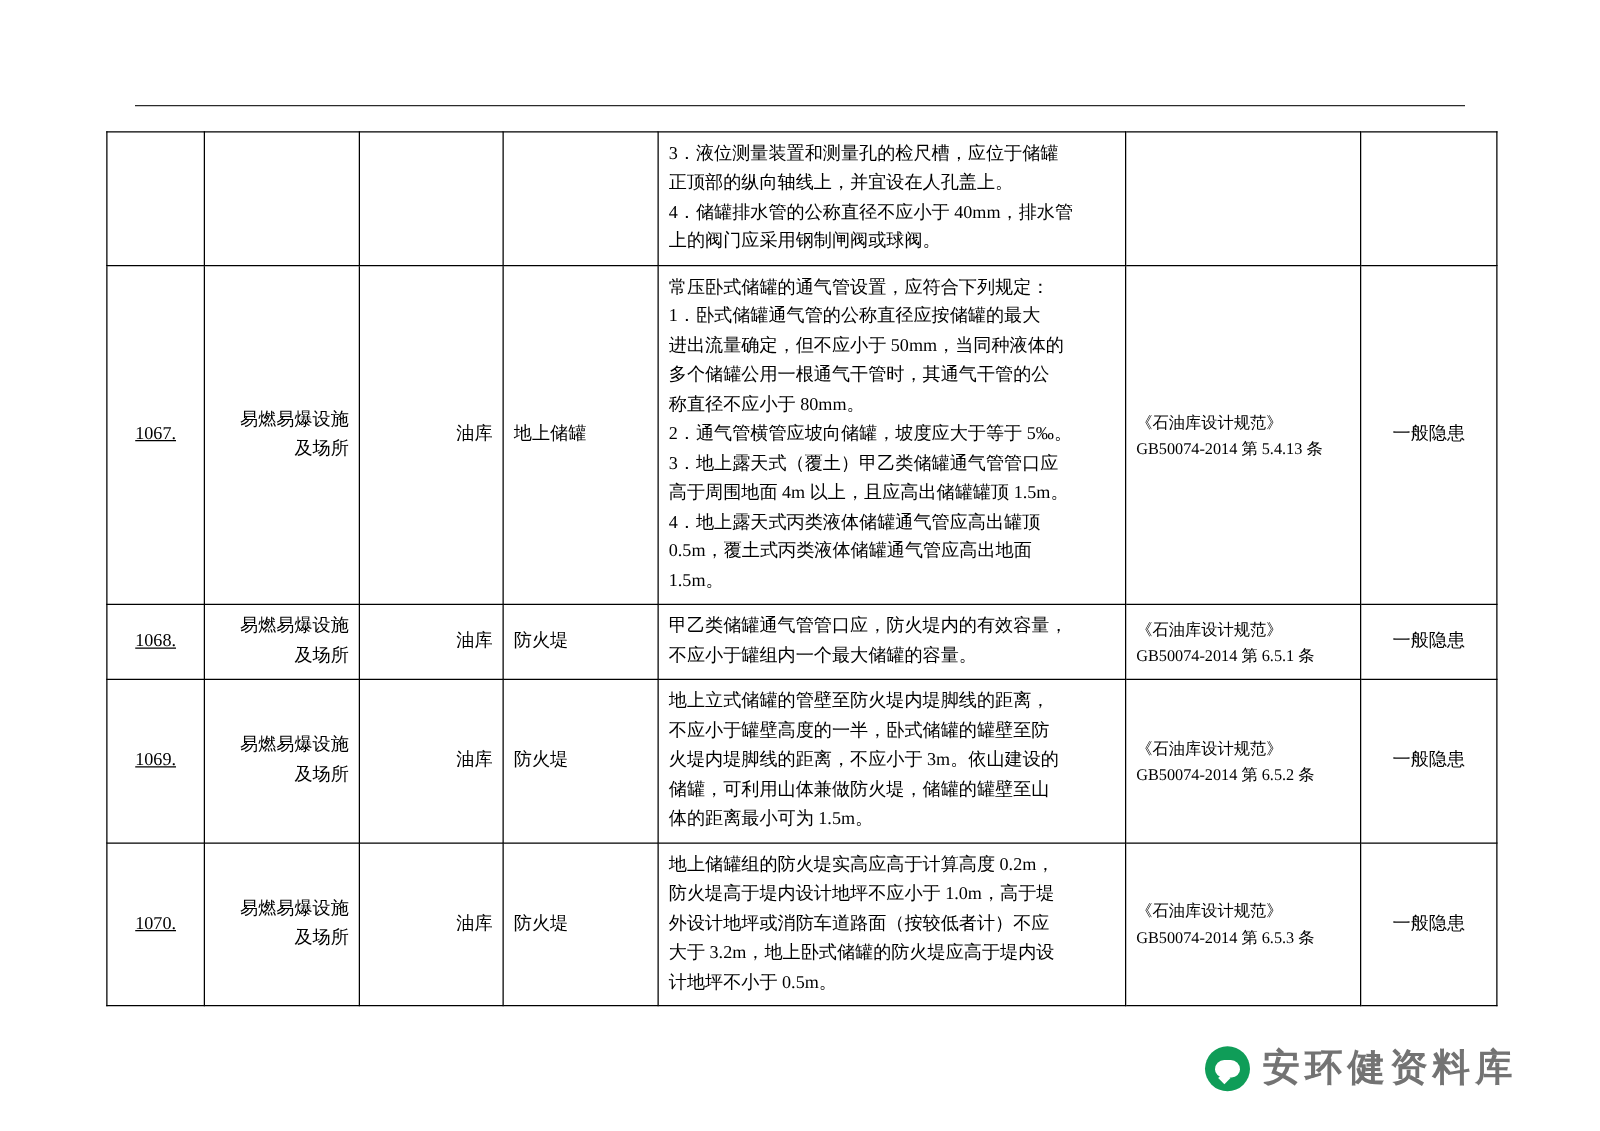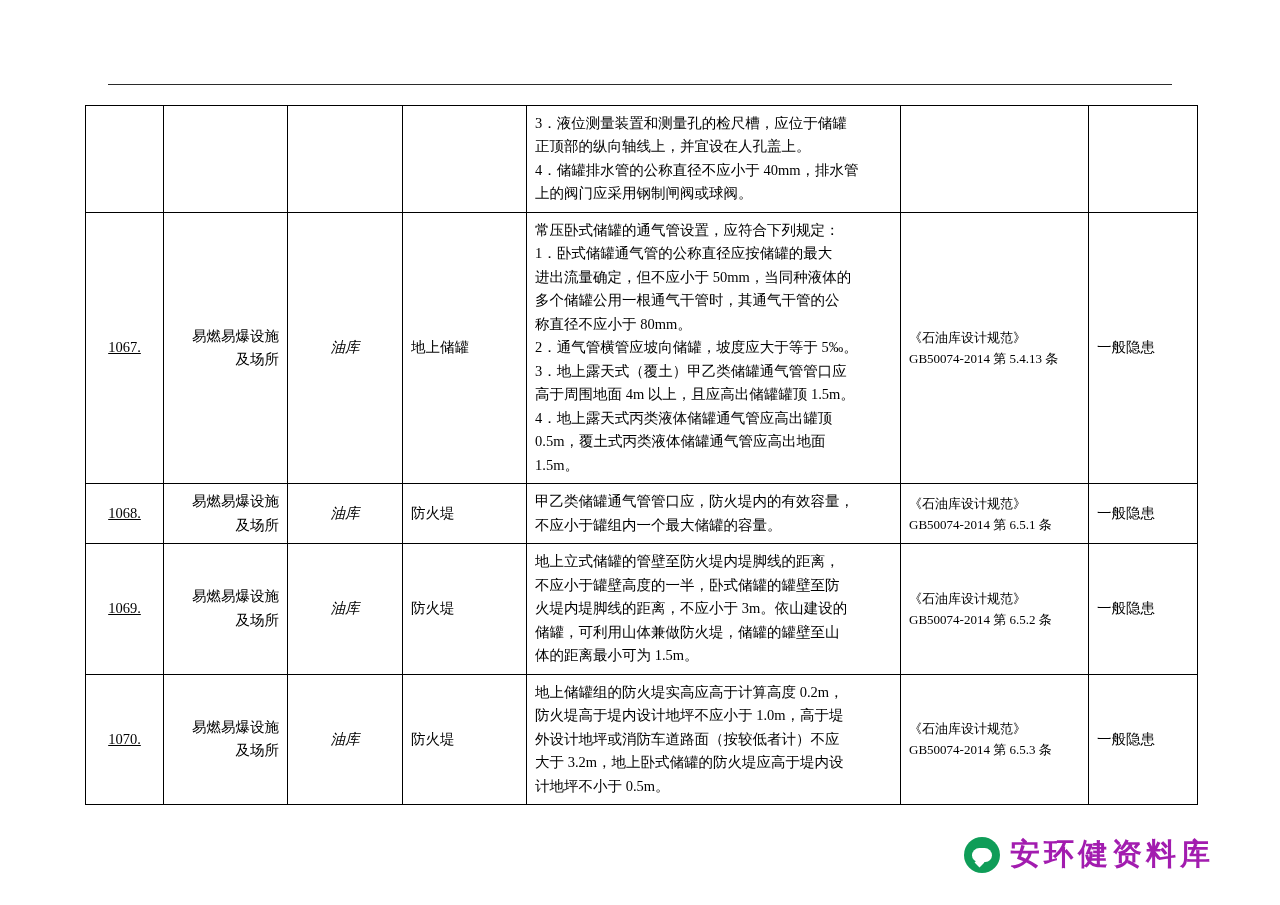--- a/index.html
+++ b/index.html
@@ -48,25 +48,25 @@
   col.c-num   { width: 78px; }
   col.c-cat   { width: 124px; }
   col.c-place { width: 115px; }
   col.c-obj   { width: 124px; }
   col.c-req   { width: 374px; }
   col.c-std   { width: 188px; }
   col.c-level { width: 109px; }
 
   td.num      { text-align: center; text-decoration: underline; }
   td.cat      { text-align: right; }
-  td.place    { text-align: center; font-style: italic; }
+  td.place    { text-align: right; }
   td.obj      { text-align: left; }
   td.req      { text-align: left; }
   td.std      { text-align: left; font-size: 13px; line-height: 1.55; }
-  td.level    { text-align: left; }
+  td.level    { text-align: center; }
 
   td.req .ln { display: block; white-space: pre-wrap; }
   td.cat .ln, td.std .ln { display: block; white-space: pre-wrap; }
 
   .top-cell-pad { padding-top: 8px; padding-bottom: 8px; }
 
   
   .watermark {
     position: absolute;
     right: 66px;
@@ -97,21 +97,21 @@
     left: 12px; top: 22px;
     width: 7px; height: 7px;
     background: #ffffff;
     transform: rotate(45deg);
   }
   .wm-text {
     font-family: "Liberation Serif", "DejaVu Serif", serif;
     font-size: 30px;
     font-weight: bold;
     letter-spacing: 4px;
-    color: #a21caf;
+    color: #737373;
     white-space: nowrap;
   }
 </style>
 </head>
 <body>
 
 <div class="page">
 
   <div class="top-rule"></div>
 

